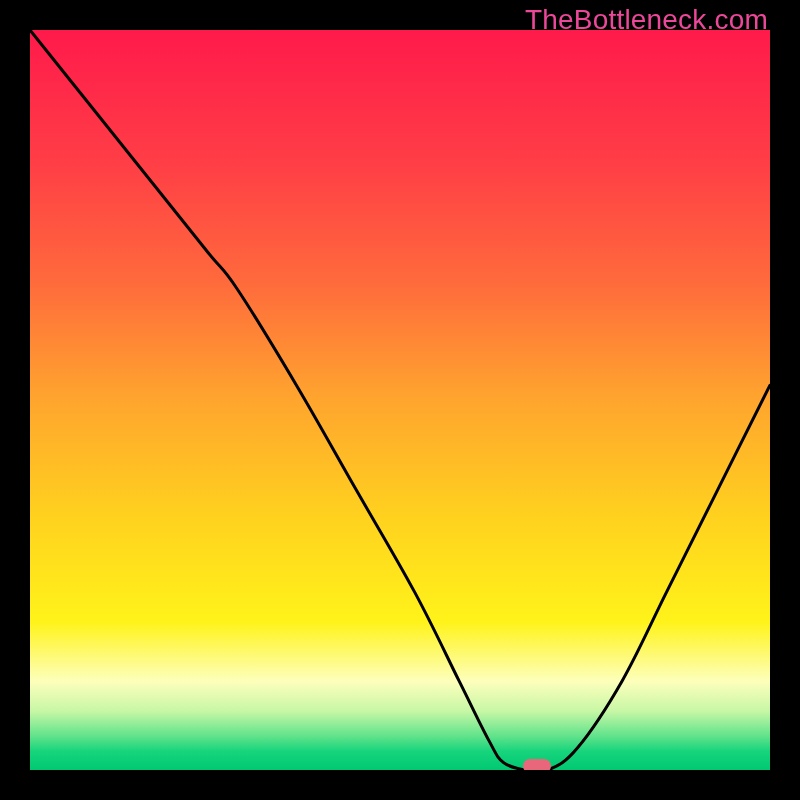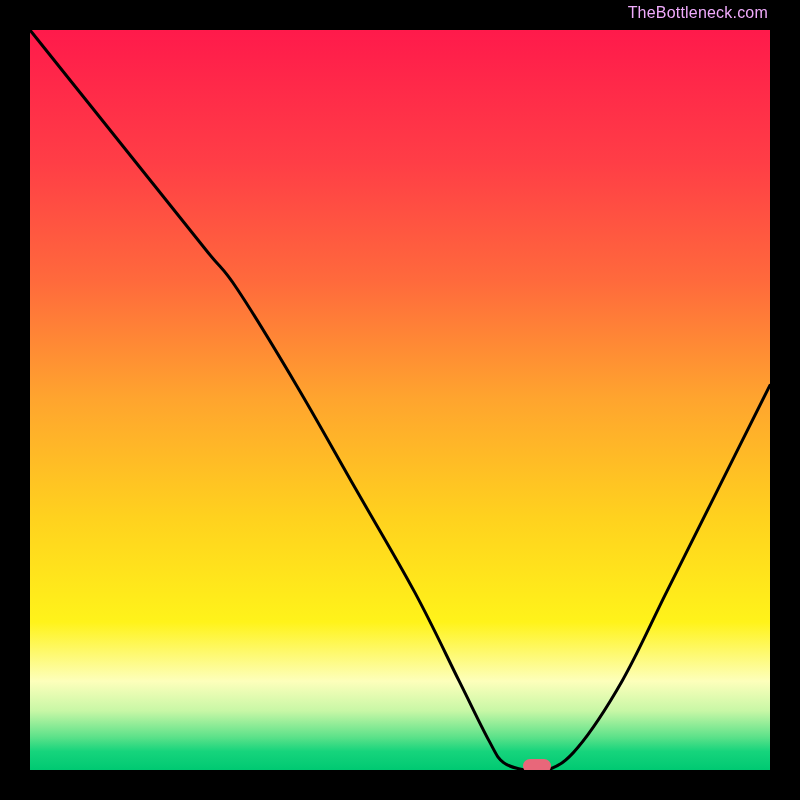--- a/index.html
+++ b/index.html
@@ -28,22 +28,22 @@
     overflow: hidden;
   }
   .gradient {
     position: absolute;
     left: 0; top: 0; width: 100%; height: 100%;
   }
   .attribution {
     position: absolute;
     top: 4px;
     right: 32px;
-    color: #f0abfc;
-    font-size: 16px;
+    color: #ec4899;
+    font-size: 28px;
     font-weight: 400;
     letter-spacing: 0.2px;
   }
   .curve {
     position: absolute;
     left: 0; top: 0;
     width: 100%; height: 100%;
     pointer-events: none;
   }
   .marker {

